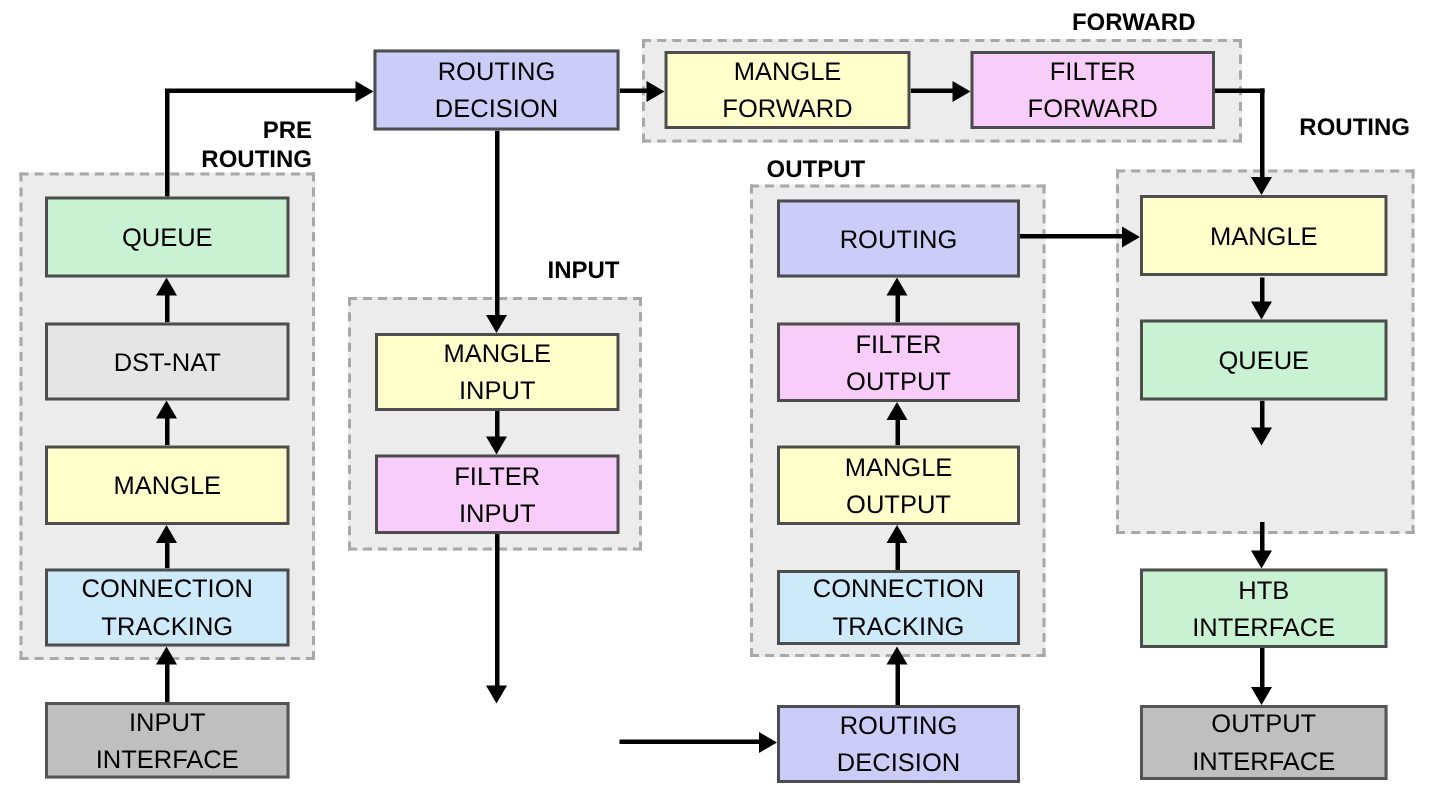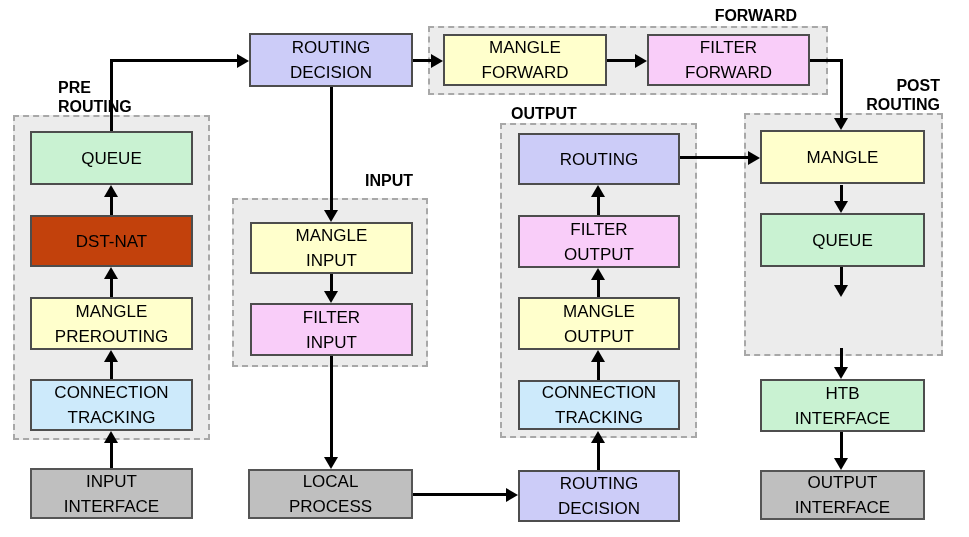--- a/index.html
+++ b/index.html
@@ -26,35 +26,34 @@
 <div id="canvas">
 
   
   <div class="group" style="left:13px;top:115px;width:197px;height:325px"></div>
   <div class="group" style="left:428px;top:26px;width:400px;height:69px"></div>
   <div class="group" style="left:232px;top:198px;width:196px;height:169px"></div>
   <div class="group" style="left:500px;top:123px;width:197px;height:315px"></div>
   <div class="group" style="left:744px;top:113px;width:199px;height:243px"></div>
 
   
-  <div class="glabel" style="left:58px;top:78px;width:150px;">
+  <div class="glabel" style="left:58px;top:78px;width:150px;text-align:right">
     <div>PRE</div>
     <div>ROUTING</div>
   </div>
   <div class="glabel" style="left:650px;top:6px;width:147px;text-align:right">
     <div>FORWARD</div>
   </div>
   <div class="glabel" style="left:313px;top:171px;width:100px;text-align:right">
     <div>INPUT</div>
   </div>
   <div class="glabel" style="left:511px;top:104px;width:120px;text-align:left">
     <div>OUTPUT</div>
   </div>
   <div class="glabel" style="left:790px;top:76px;width:150px;text-align:right">
-    <div>POST</div>
     <div>ROUTING</div>
   </div>
 
   
   <div class="arrow">
     <div class="vline" style="left:110px;top:442px;height:26px"></div>
     <div class="ah ah-up" style="left:104px;top:431px"></div>
   </div>
   <div class="arrow">
     <div class="vline" style="left:110px;top:361px;height:18px"></div>
@@ -136,27 +135,26 @@
   </div>
   <div class="arrow">
     <div class="vline" style="left:840px;top:432px;height:27px"></div>
     <div class="ah ah-down" style="left:834px;top:458px"></div>
   </div>
 
   
   <div class="node" style="left: 30px; top: 131px; width: 163px; height: 54px; background: rgb(201, 242, 210);">
     <span>QUEUE</span>
   </div>
-  <div class="node" style="left: 30px; top: 215px; width: 163px; height: 52px; background: #c2410c;">
+  <div class="node" style="left: 30px; top: 215px; width: 163px; height: 52px; background: #e5e5e5;">
     <span>DST-NAT</span>
     <span></span>
   </div>
   <div class="node" style="left: 30px; top: 297px; width: 163px; height: 53px; background: rgb(255, 255, 204);">
     <span>MANGLE</span>
-    <span>PREROUTING</span>
   </div>
   <div class="node" style="left: 30px; top: 379px; width: 163px; height: 52px; background: rgb(205, 234, 251);">
     <span>CONNECTION</span>
     <span>TRACKING</span>
   </div>
   <div class="node iface" style="left: 30px; top: 468px; width: 163px; height: 51px; background: rgb(191, 191, 191);">
     <span>INPUT</span>
     <span>INTERFACE</span>
   </div>
 
@@ -176,24 +174,20 @@
 
   
   <div class="node" style="left: 250px; top: 222px; width: 163px; height: 52px; background: rgb(255, 255, 204);">
     <span>MANGLE</span>
     <span>INPUT</span>
   </div>
   <div class="node" style="left: 250px; top: 303px; width: 163px; height: 53px; background: rgb(249, 205, 249);">
     <span>FILTER</span>
     <span>INPUT</span>
   </div>
-  <div class="node iface" style="left: 248px; top: 469px; width: 165px; height: 50px; background: rgb(191, 191, 191);">
-    <span>LOCAL</span>
-    <span>PROCESS</span>
-  </div>
 
   
   <div class="node" style="left: 518px; top: 133px; width: 162px; height: 52px; background: rgb(204, 204, 248);">
     <span>ROUTING</span>
   </div>
   <div class="node" style="left: 518px; top: 215px; width: 162px; height: 53px; background: rgb(249, 205, 249);">
     <span>FILTER</span>
     <span>OUTPUT</span>
   </div>
   <div class="node" style="left: 518px; top: 297px; width: 162px; height: 53px; background: rgb(255, 255, 204);">

